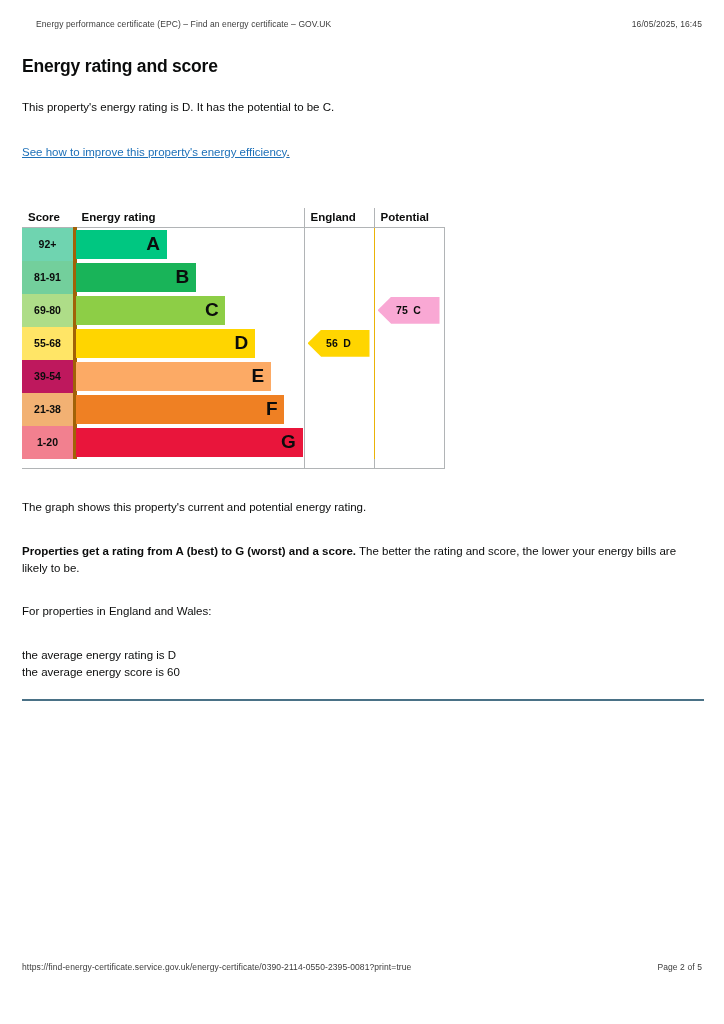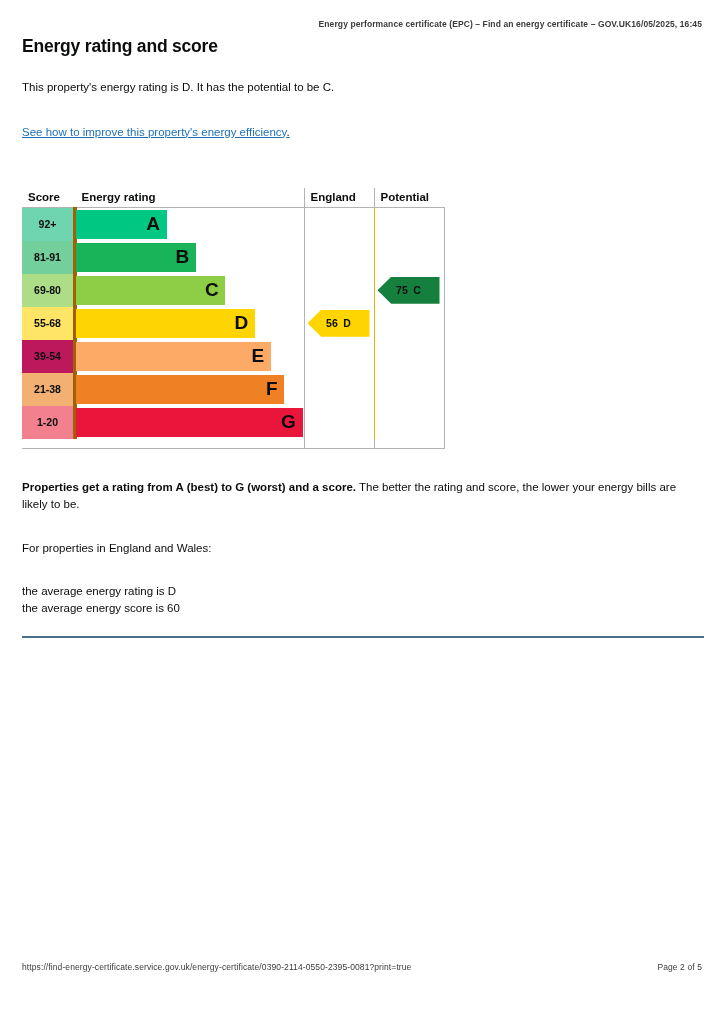--- a/index.html
+++ b/index.html
@@ -11,35 +11,34 @@
     font-family: "Liberation Sans", sans-serif;
     color: #0b0c0c;
     position: relative;
     overflow: hidden;
   }
 
   
   .print-header {
     position: absolute;
     top: 19px;
-    left: 20px;
+    left: 36px;
     right: 22px;
     display: flex;
-    justify-content: flex-end;
+    justify-content: space-between;
     align-items: baseline;
     font-size: 8.5px;
     color: #3b3b3b;
     letter-spacing: 0.1px;
-    font-weight: bold;
   }
 
   
   .content {
     position: absolute;
-    top: 36px;
+    top: 56px;
     left: 22px;
     width: 682px;
   }
 
   h1.page-title {
     font-size: 17.5px;
     font-weight: bold;
     margin: 0 0 22px 0;
     letter-spacing: -0.2px;
   }
@@ -225,21 +224,21 @@
         </tr>
         <tr>
           <td class="score-cell" style="background: rgb(174, 221, 136);">69-80</td>
           <td class="bar-cell">
             <div class="bar" style="background: rgb(141, 206, 70); width: 66%;">
                 <span>C</span>
               </div>
           </td>
           <td class="marker-cell"></td>
           <td class="marker-cell last">
-            <div class="marker" id="potential-marker" style="background: #15803d;">
+            <div class="marker" id="potential-marker" style="background: #f9a8d4;">
               <span>75</span>
               <span class="mk-letter">C</span>
             </div>
           </td>
         </tr>
         <tr>
           <td class="score-cell" style="background: rgb(255, 229, 102);">55-68</td>
           <td class="bar-cell">
             <div class="bar" style="background: rgb(255, 213, 0); width: 79%;">
                 <span>D</span>
@@ -287,20 +286,21 @@
           <td class="spacer-score"></td>
           <td class="spacer-cell"></td>
           <td class="spacer-cell"></td>
           <td class="spacer-cell"></td>
         </tr>
       </tbody>
     </table>
   </div>
 
   <div class="below">
+    <p>The graph shows this property's current and potential energy rating.</p>
     <p><b>Properties get a rating from A (best) to G (worst) and a score.</b><span> The better the rating and score, the lower your energy bills are likely to be.</span></p>
     <p>For properties in England and Wales:</p>
     <div class="avg-list">
       <div>the average energy rating is D</div>
       <div>the average energy score is 60</div>
     </div>
     <hr class="rule">
   </div>
 
 </div>

